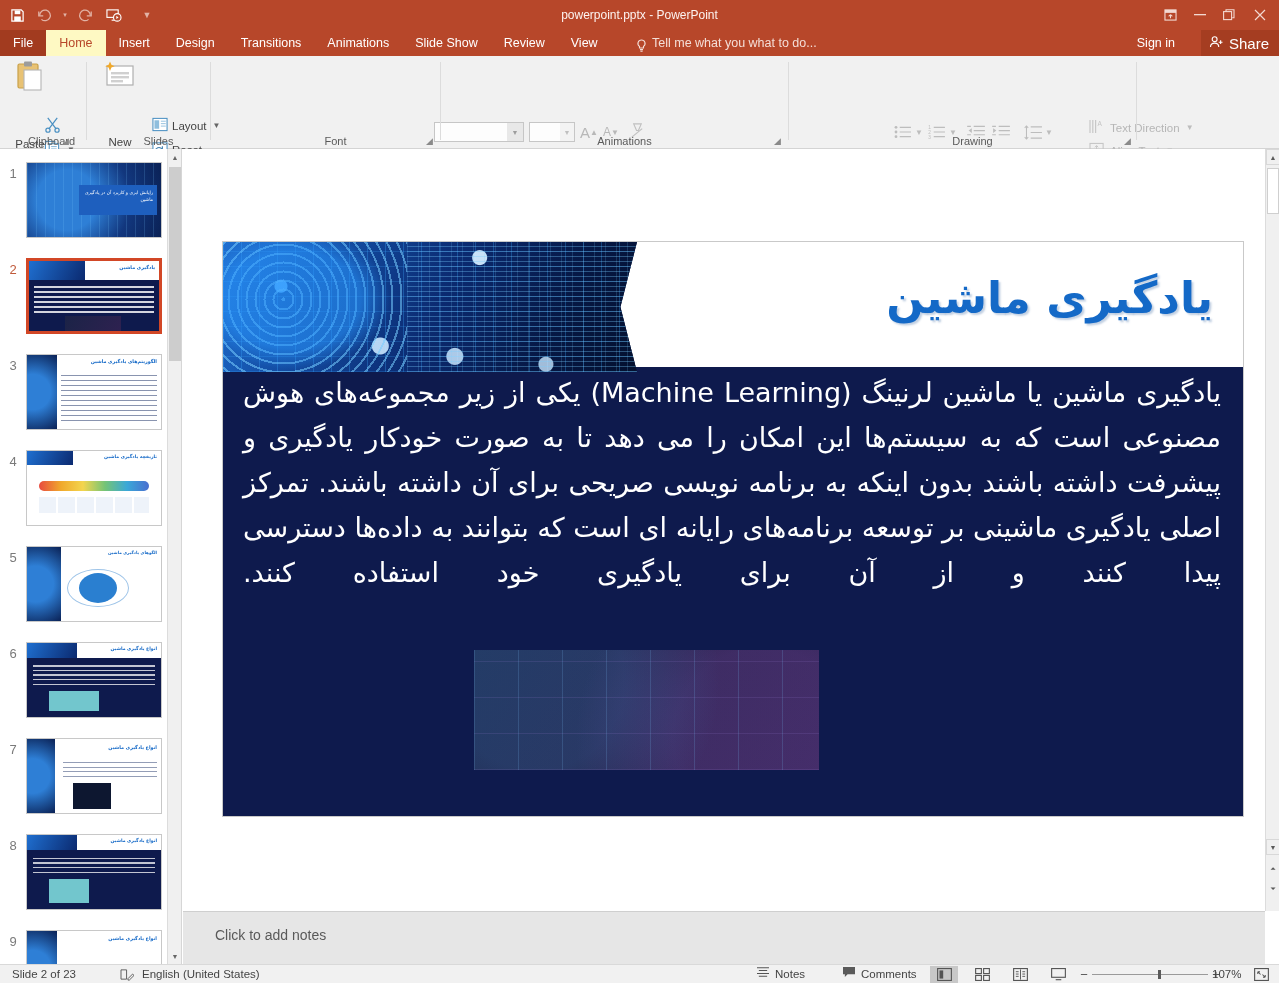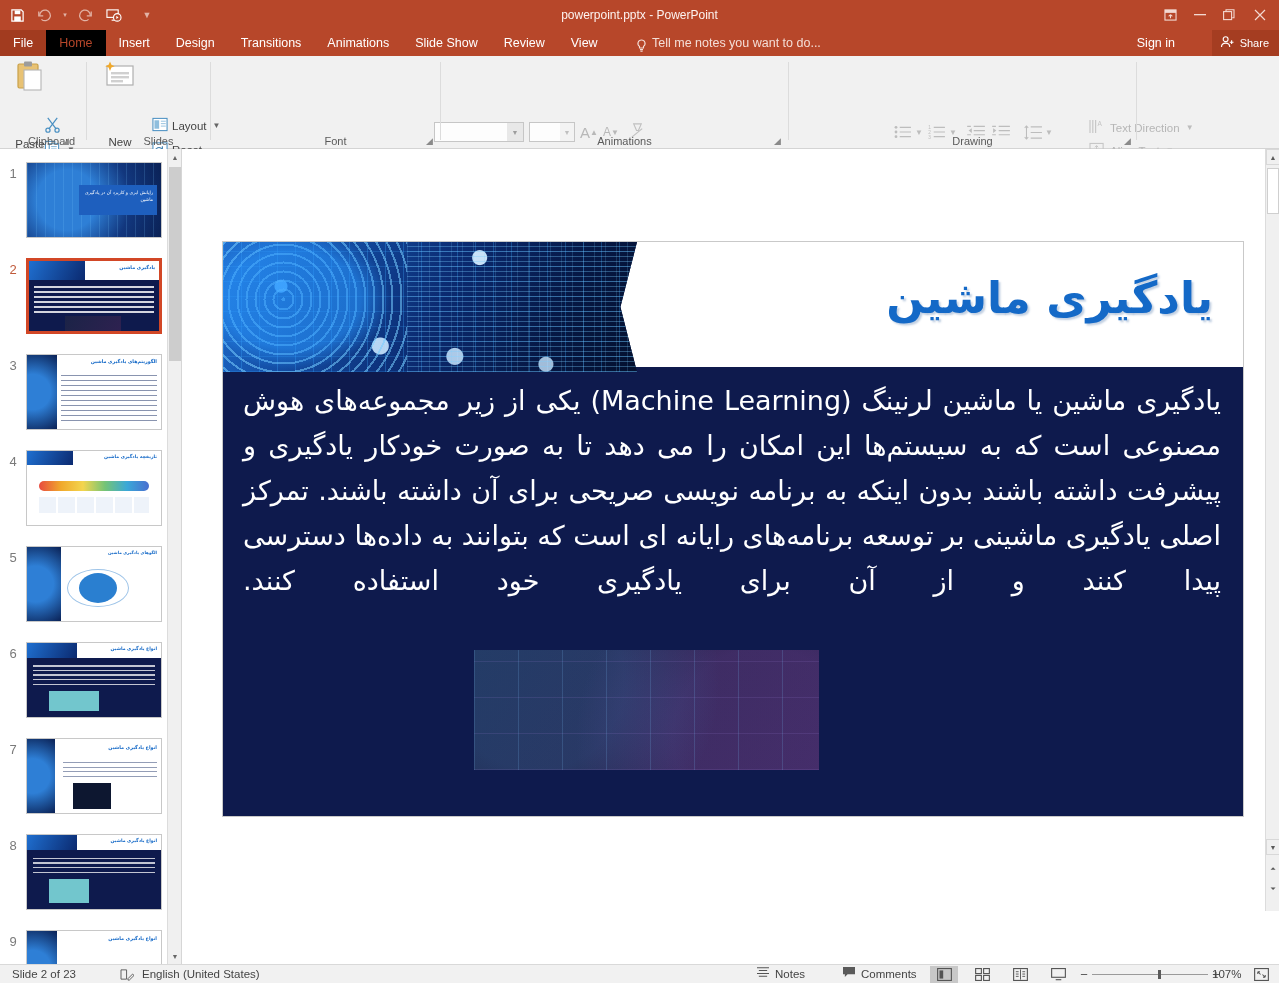--- a/index.html
+++ b/index.html
@@ -39,33 +39,33 @@
   
   .tabbar {
     position: absolute; top: 30px; left: 0; width: 1279px; height: 26px;
     background: #b7472a;
   }
   .tabs { position: absolute; left: 0; top: 0; height: 26px; display: flex; align-items: stretch; }
   .tab {
     padding: 0 13px; height: 26px; line-height: 26px; font-size: 12.5px; color: #fff; white-space: nowrap;
   }
   .tab.file { background: #a23b1f; }
-  .tab.active { background: #000000; color: #b7472a; text-align: center; }
+  .tab.active { background: #fef9c3; color: #b7472a; text-align: center; }
   .tellme {
     position: absolute; left: 636px; top: 0; height: 26px; line-height: 26px;
     font-size: 12.5px; color: #f4ded7; display: flex; align-items: center; gap: 5px;
   }
   .bulb { width: 11px; height: 14px; display: inline-block; }
   .signin {
     position: absolute; right: 96px; top: 0; height: 26px; line-height: 26px;
     font-size: 12.5px; color: #fff; padding: 0 8px;
   }
   .share {
     position: absolute; right: 0; top: 0; height: 26px; padding: 0 10px 0 8px;
-    display: flex; align-items: center; gap: 5px; font-size: 11px; color: #fff;
+    display: flex; align-items: center; gap: 5px; font-size: 15px; color: #fff;
     background: #a53d21;
   }
 
   
   .ribbon {
     position: absolute; top: 56px; left: 0; width: 1279px; height: 93px;
     background: #f1f1f1; border-bottom: 1px solid #d4d4d4;
   }
   .rgroup { position: absolute; top: 0; height: 93px; }
   .rgroup-label {
@@ -182,21 +182,21 @@
       repeating-linear-gradient(0deg, rgba(120,205,255,.35) 0 1px, transparent 1px 5px),
       repeating-linear-gradient(90deg, rgba(120,205,255,.18) 0 1px, transparent 1px 11px);
   }
   .slide-title {
     position: absolute; right: 30px; top: 30px; width: 600px;
     text-align: right; font-size: 44px; font-weight: bold; color: #1469c7;
     font-family: "DejaVu Sans", sans-serif; direction: rtl;
     text-shadow: 2px 2px 2px rgba(120,150,190,.45);
   }
   .slide-body {
-    position: absolute; right: 22px; top: 136px; width: 978px;
+    position: absolute; right: 22px; top: 128px; width: 978px;
     direction: rtl; text-align: justify; text-align-last: justify;
     color: #ffffff; font-size: 27px; line-height: 45px;
     font-family: "DejaVu Sans", sans-serif;
   }
   .ml-banner {
     position: absolute; left: 251px; top: 408px; width: 345px; height: 120px;
     background:
       radial-gradient(circle at 18% 26%, rgba(70,160,230,.20) 0 30%, transparent 62%),
       radial-gradient(circle at 84% 74%, rgba(150,90,200,.22) 0 30%, transparent 62%),
       linear-gradient(120deg, #1b2347 0%, #231f46 48%, #2e2150 100%);
@@ -330,21 +330,21 @@
       <div class="tab">Review</div>
       <div class="tab">View</div>
     </div>
     <div class="tellme">
       <span class="bulb">
         <svg width="11" height="14" viewBox="0 0 11 14">
             <path d="M5.5 1a3.5 3.5 0 0 0-2 6.4V9h4V7.4A3.5 3.5 0 0 0 5.5 1z" fill="none" stroke="#f4ded7" stroke-width="1.1"></path>
             <path d="M4 10.6h3M4.4 12.2h2.2" stroke="#f4ded7" stroke-width="1.1"></path>
           </svg>
       </span>
-      <span>Tell me notes you want to do...</span>
+      <span>Tell me what you what to do...</span>
     </div>
     <div class="signin">Sign in</div>
     <div class="share">
       <span>
         <svg width="15" height="14" viewBox="0 0 16 14">
             <circle cx="6" cy="4" r="2.6" fill="none" stroke="#fff" stroke-width="1.2"></circle>
             <path d="M1.6 12.4c0-2.6 2-4.2 4.4-4.2s4.4 1.6 4.4 4.2" fill="none" stroke="#fff" stroke-width="1.2"></path>
             <path d="M12.4 5.2v4M10.4 7.2h4" stroke="#fff" stroke-width="1.2"></path>
           </svg>
       </span>
@@ -725,20 +725,23 @@
           <div class="hero-circuit"></div>
         </div>
         <div class="slide-title">یادگیری ماشین</div>
         <div class="slide-body">یادگیری ماشین یا ماشین لرنینگ (Machine Learning) یکی از زیر مجموعه‌های هوش مصنوعی است که به سیستم‌ها این امکان را می دهد تا به صورت خودکار یادگیری و پیشرفت داشته باشند بدون اینکه به برنامه نویسی صریحی برای آن داشته باشند. تمرکز اصلی یادگیری ماشینی بر توسعه برنامه‌های رایانه ای است که بتوانند به داده‌ها دسترسی پیدا کنند و از آن برای یادگیری خود استفاده کنند.</div>
         <div class="ml-banner">
           <div class="ml-icons"></div>
         </div>
       </div>
     </div>
 
+    <div class="notespane">
+      <div class="notes-text">Click to add notes</div>
+    </div>
 
     <div class="vscroll">
       <div class="vs-btn" style="top:0;">▲</div>
       <div class="vs-thumb"></div>
       <div class="vs-btn" style="top:690px;">▼</div>
       <div class="vs-btn" style="top:712px; border:none; background:transparent;">⏶</div>
       <div class="vs-btn" style="top:732px; border:none; background:transparent;">⏷</div>
     </div>
   </div>
 

